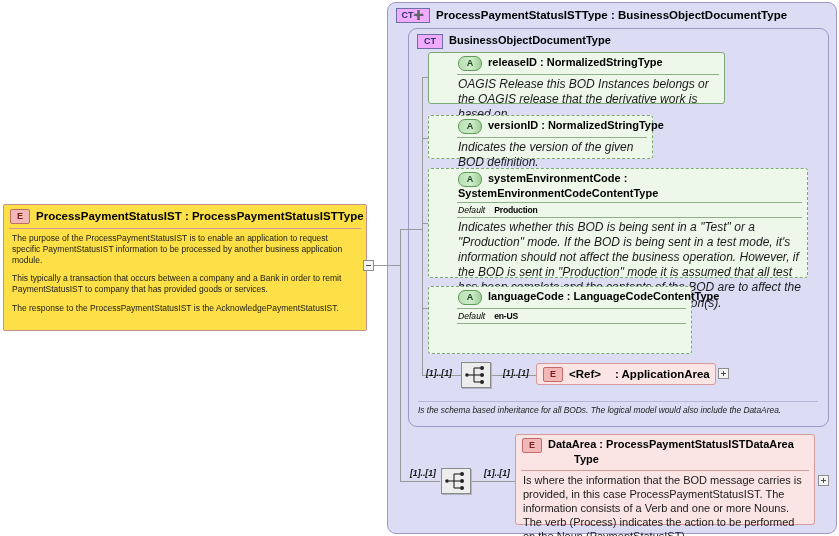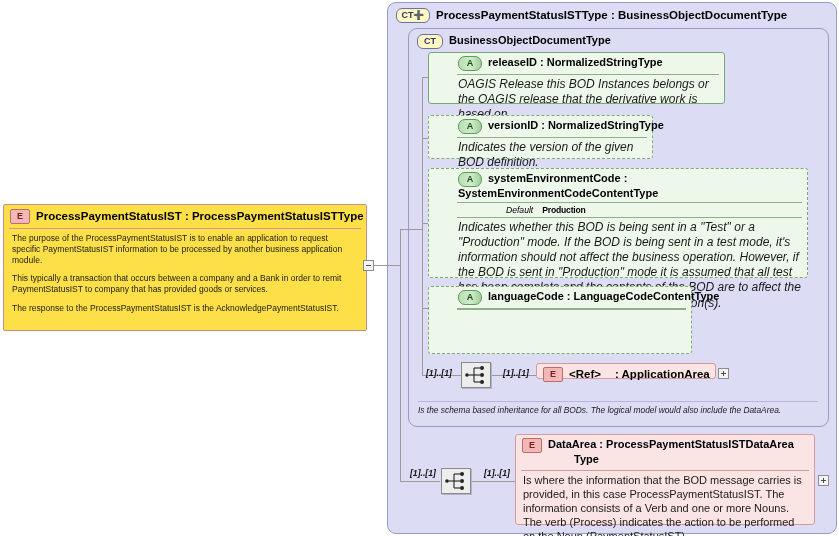--- a/index.html
+++ b/index.html
@@ -28,24 +28,24 @@
     line-height: 13px;
     text-align: center;
     font-size: 9px;
     font-weight: bold;
     border-radius: 3px;
     vertical-align: middle;
     margin-right: 6px;
     letter-spacing: 0;
   }
   .badge-ct {
-    background: #fef9c3;
+    background: #f0abfc;
     border: 1px solid #6f6fa8;
     color: #33336b;
-    border-radius: 6px;
+    border-radius: 0;
     width: 26px;
   }
   .badge-ct-plus { width: 34px; }
   .badge-a {
     background: linear-gradient(to right, #b9dfb4 0%, #cfeccb 55%, #9fd099 100%);
     border: 1px solid #5f9a58;
     color: #1d4a1a;
     border-radius: 7px;
     width: 24px;
   }
@@ -126,21 +126,21 @@
   .attr-sep {
     height: 1px;
     background: #8fae8a;
     margin: 0 5px;
   }
   .attr-default {
     padding: 2px 6px 2px 6px;
     font-size: 8.6px;
     white-space: nowrap;
   }
-  .attr-default .dlabel { font-style: italic; margin-left: 48px; }
+  .attr-default .dlabel { font-style: italic; }
   .attr-default .dval { font-weight: bold; margin-left: 9px; letter-spacing: -0.2px; }
   .attr-doc {
     padding: 2px 6px 4px 6px;
     font-size: 12px;
     font-style: italic;
     line-height: 1.26;
     color: #1a1a1a;
   }
 
   
@@ -176,21 +176,21 @@
   #root-elem .elem-head { font-size: 11.5px; padding: 4px 6px 4px 6px; }
   #root-elem .elem-doc { font-size: 8.5px; padding: 4px 8px 4px 8px; }
   #root-elem .elem-doc p { margin: 0 0 8px 0; }
   #root-elem .elem-doc p:last-child { margin-bottom: 0; }
 
   
   #ref-apparea {
     left: 536px;
     top: 363px;
     width: 180px;
-    height: 16px;
+    height: 22px;
   }
   #ref-apparea .elem-head {
     padding: 3px 6px;
     font-size: 11.5px;
   }
   #ref-apparea .reflabel { font-weight: bold; }
   #ref-apparea .gap { display: inline-block; width: 14px; }
 
   
   #elem-dataarea {
@@ -314,20 +314,23 @@
   </div>
   <div class="attr-sep"></div>
   <div class="attr-doc">Indicates whether this BOD is being sent in a "Test" or a "Production" mode. If the BOD is being sent in a test mode, it's information should not affect the business operation. However, if the BOD is sent in "Production" mode it is assumed that all test has been complete and the contents of the BOD are to affect the operation of the receiving business application(s).</div>
 </div>
 
 <div class="abs attr-box dashed" style="left:428px; top:286px; width:264px; height:68px;">
   <div class="attr-head">
     <span class="badge badge-a">A</span><span>languageCode : LanguageCodeContentType</span>
   </div>
   <div class="attr-sep"></div>
+  <div class="attr-default">
+    <span class="dlabel">Default</span><span class="dval">en-US</span>
+  </div>
   <div class="attr-sep"></div>
 </div>
 
 <div class="abs card" style="left:426px; top:368px;">[1]..[1]</div>
 <div class="abs seq-icon" style="left:461px; top:362px;">
   <svg width="28" height="24" viewBox="0 0 28 24">
     <circle cx="5" cy="12" r="1.8" fill="#222"></circle>
     <line x1="6.5" y1="12" x2="12" y2="12" stroke="#222" stroke-width="1.1"></line>
     <line x1="12" y1="5" x2="12" y2="19" stroke="#222" stroke-width="1.1"></line>
     <line x1="12" y1="5" x2="18" y2="5" stroke="#222" stroke-width="1.1"></line>

